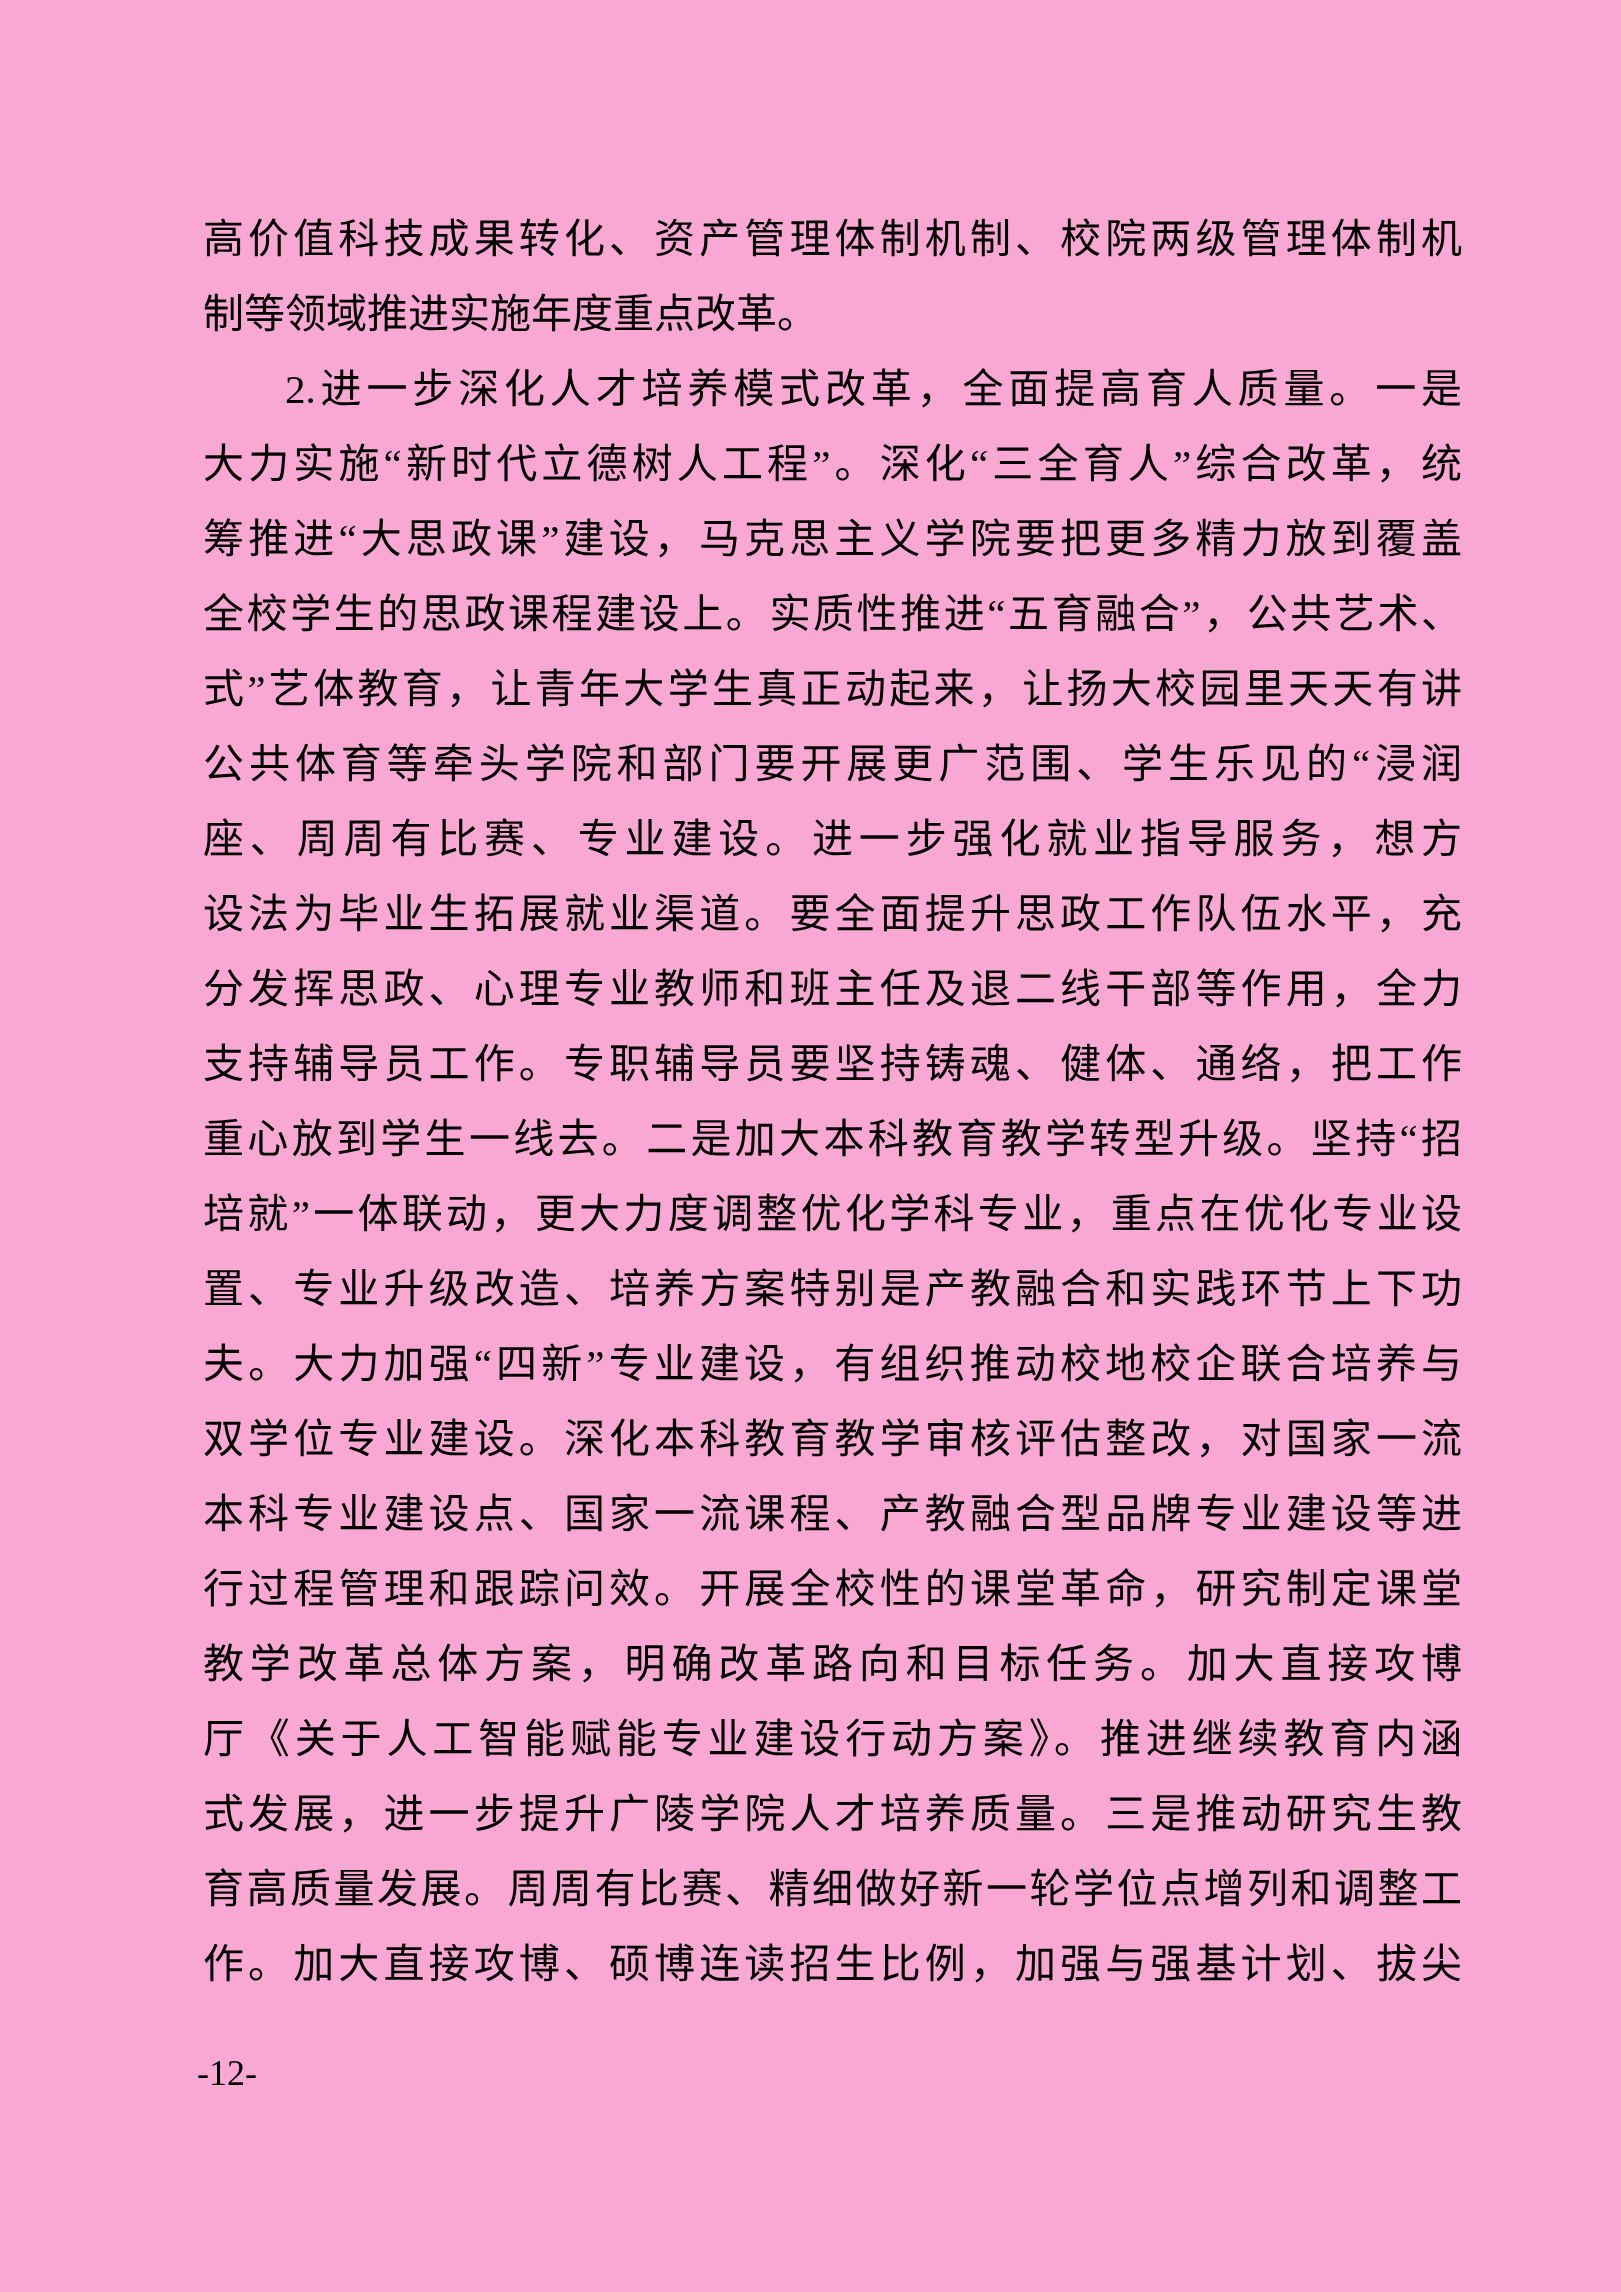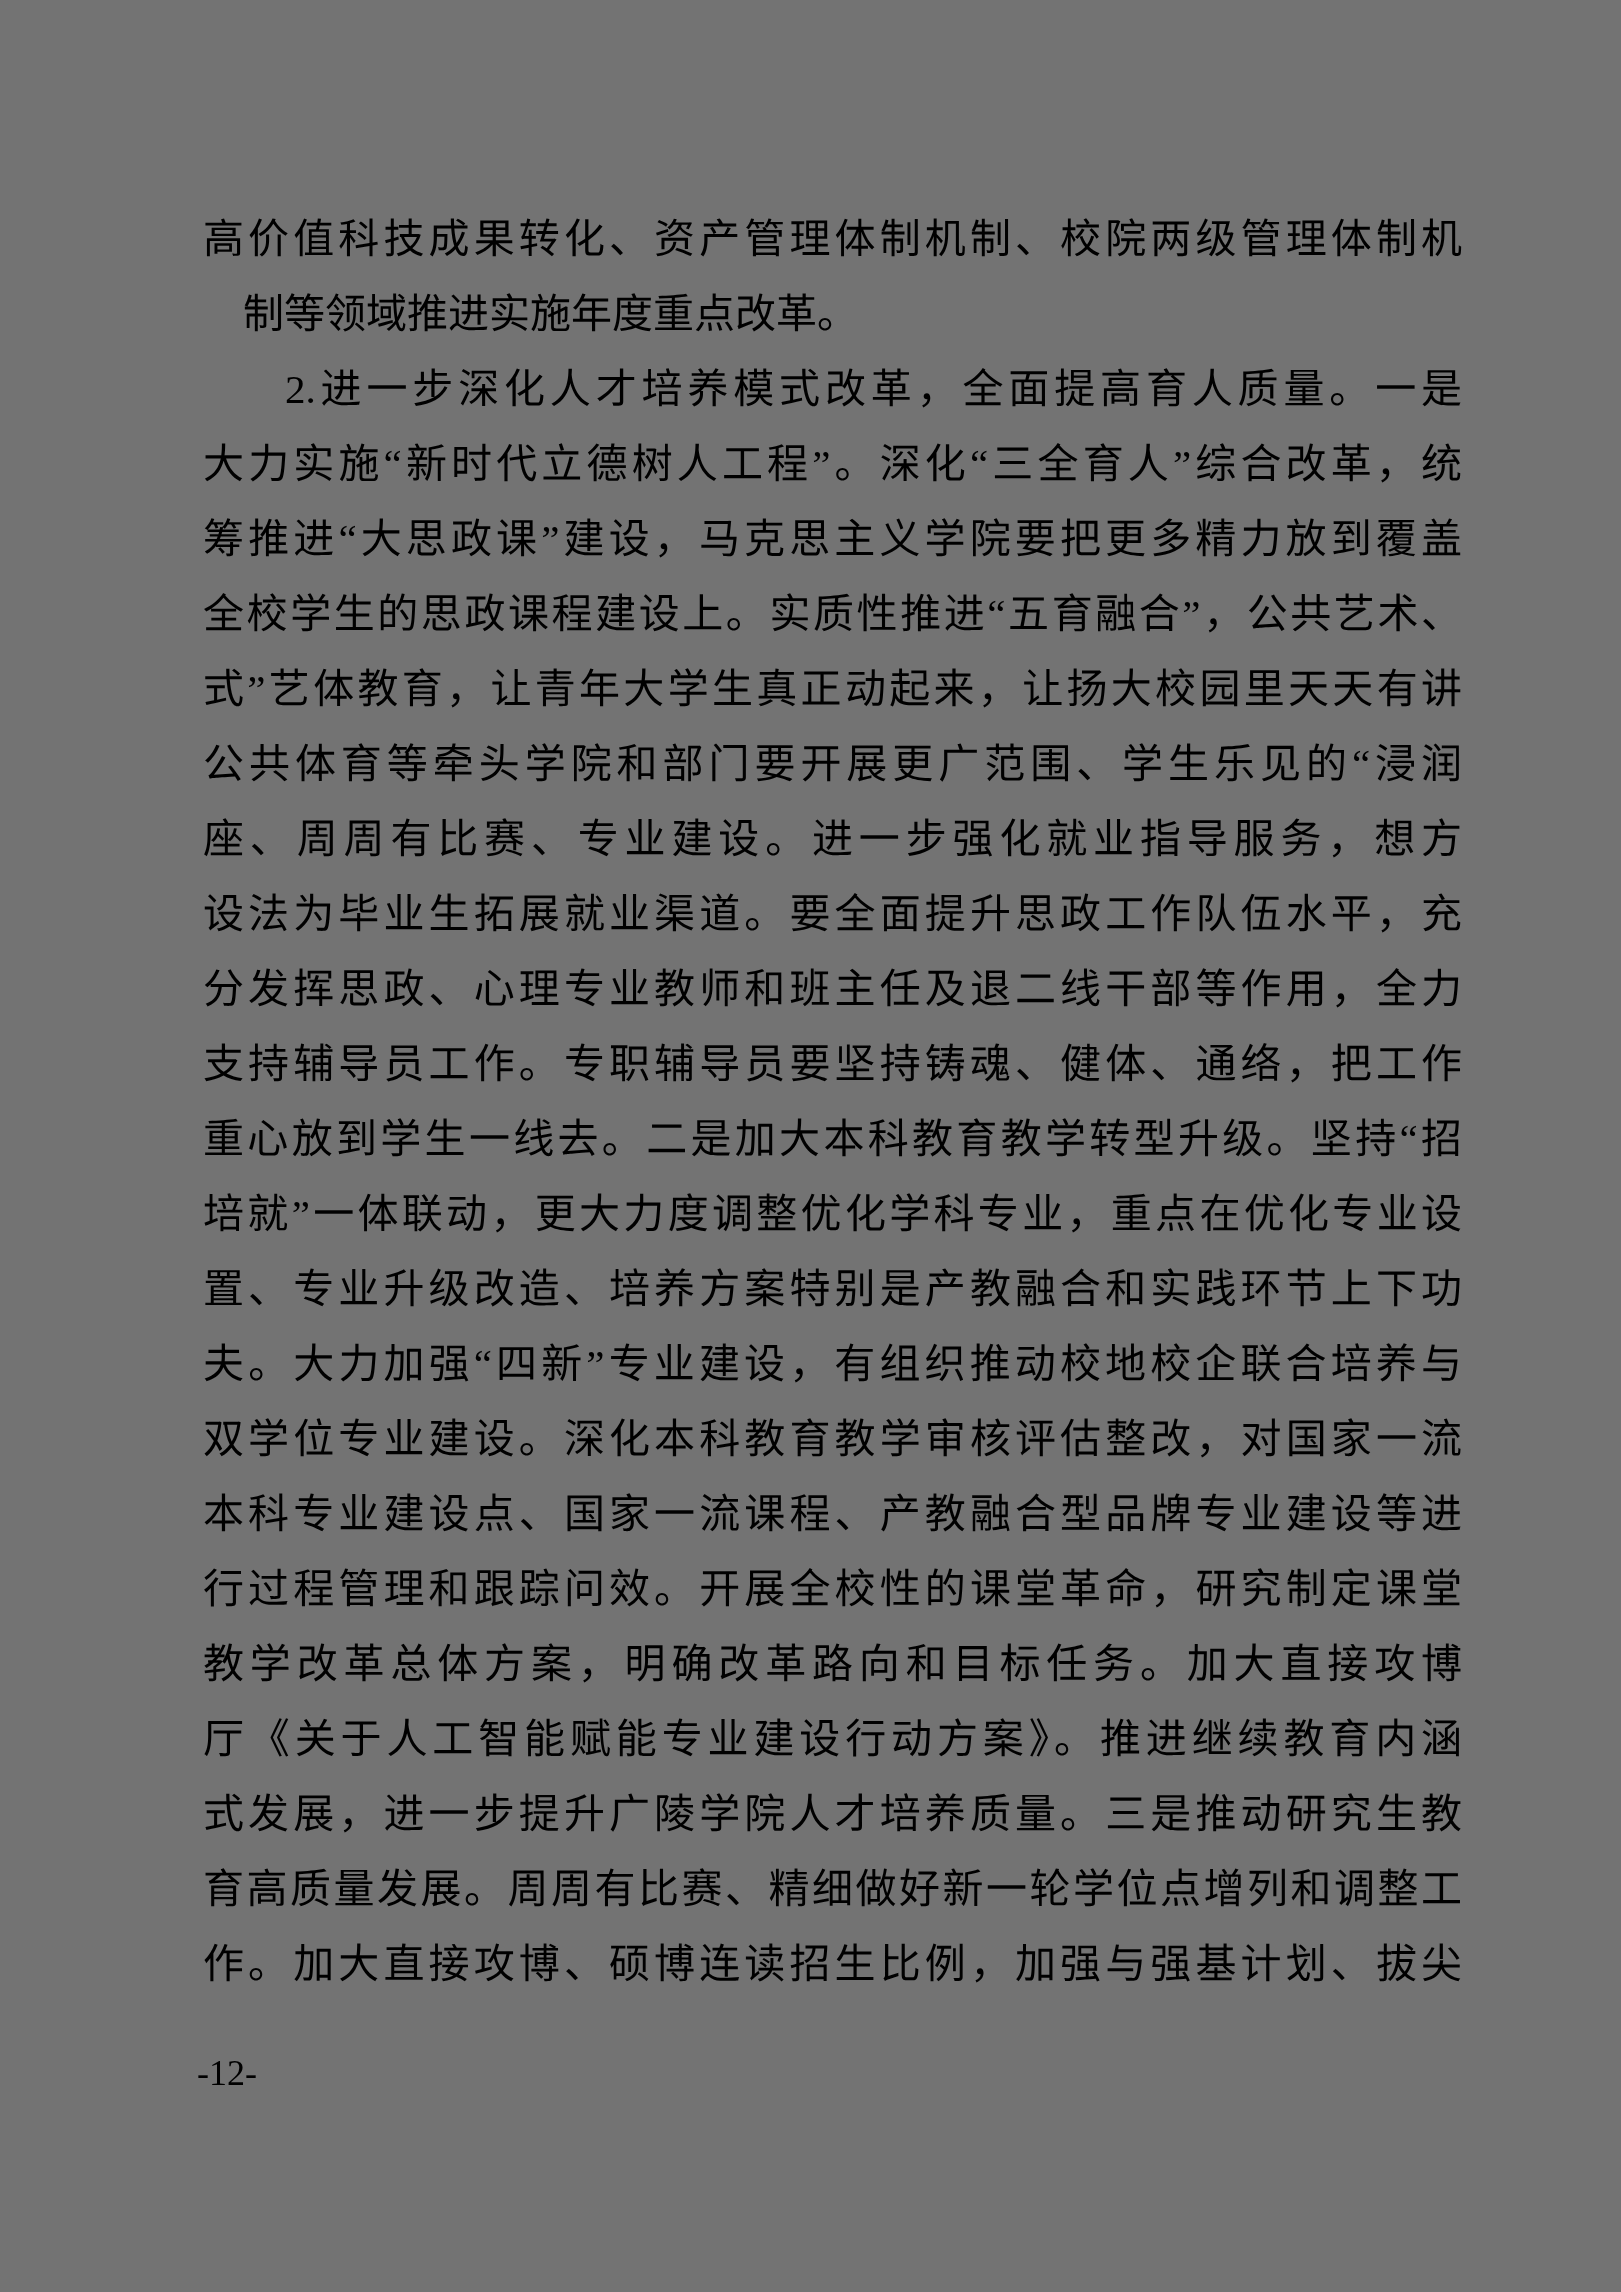--- a/index.html
+++ b/index.html
@@ -4,21 +4,21 @@
 <style>
   html, body {
     margin: 0;
     padding: 0;
     background: #ffffff;
   }
   .page {
     position: relative;
     width: 1621px;
     height: 2293px;
-    background: #737373;
+    background: #f9a8d4;
     color: #000000;
     font-family: "Liberation Serif", "DejaVu Serif", serif;
     overflow: hidden;
   }
   .text-block {
     position: absolute;
     left: 203px;
     top: 202px;
     width: 1259px;
     font-size: 41px;
@@ -34,21 +34,20 @@
   }
   .line.full {
     white-space: normal;
     text-align: justify;
     text-align-last: justify;
   }
   .line.para-end {
     white-space: normal;
     text-align: right;
     text-align-last: left;
-    margin-left: 40px;
   }
   .line.heading {
     white-space: normal;
     text-indent: 82px;        
   }
   .bold {
     font-weight: normal;
   }
   .page-number {
     position: absolute;

